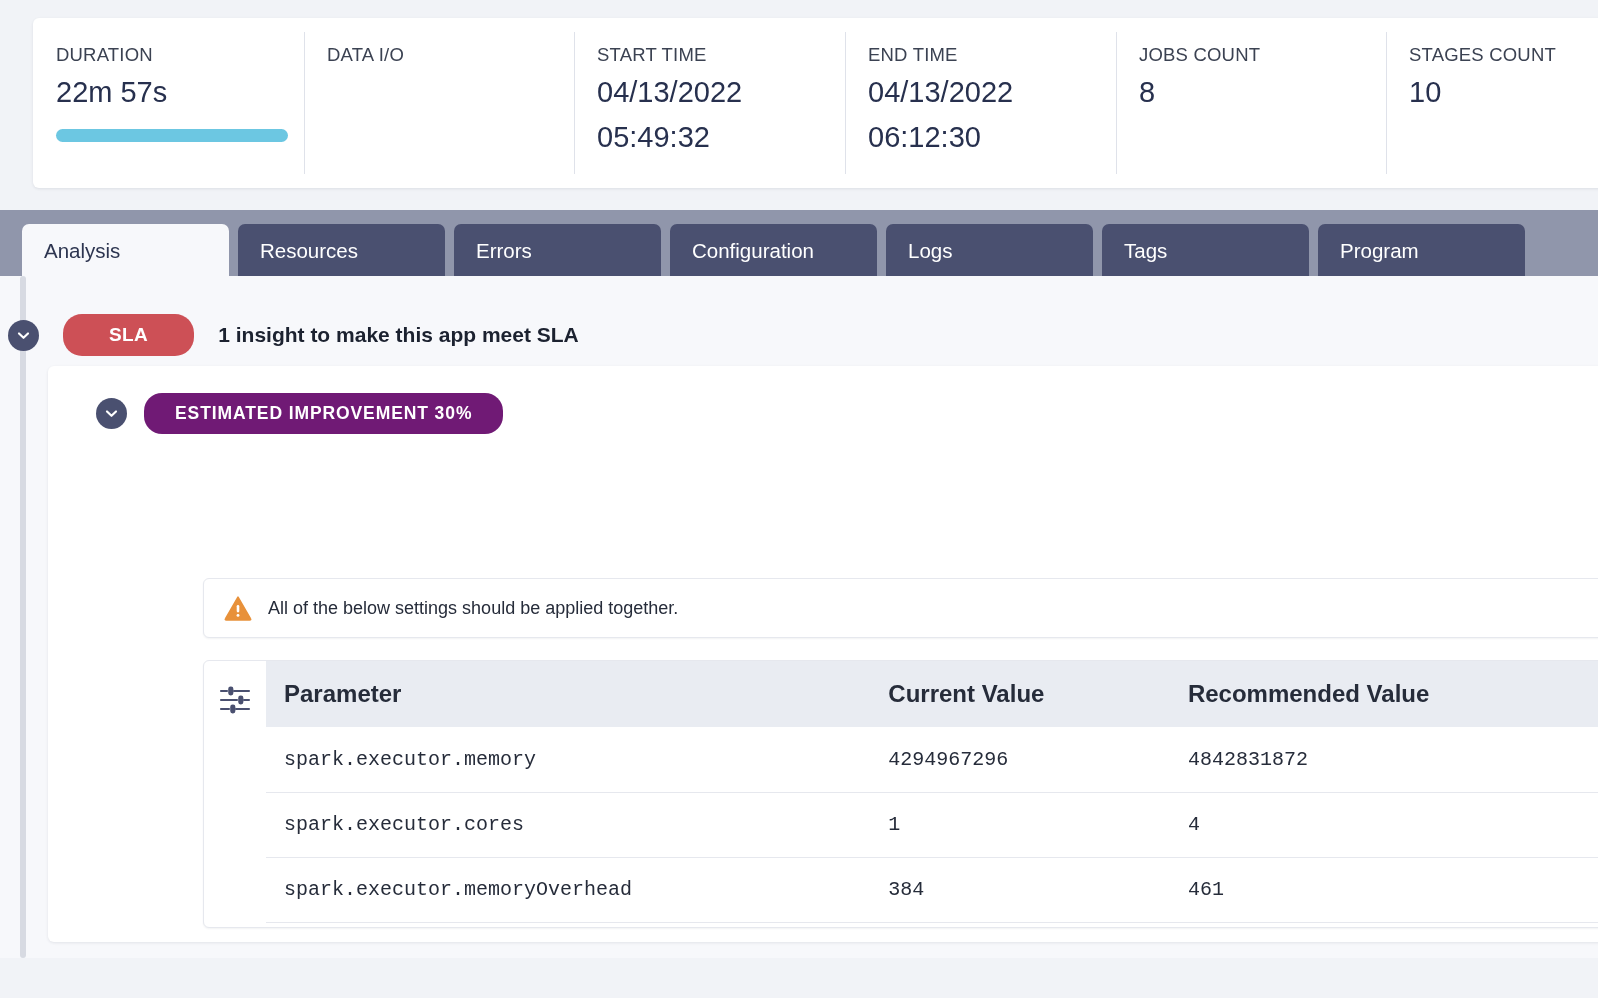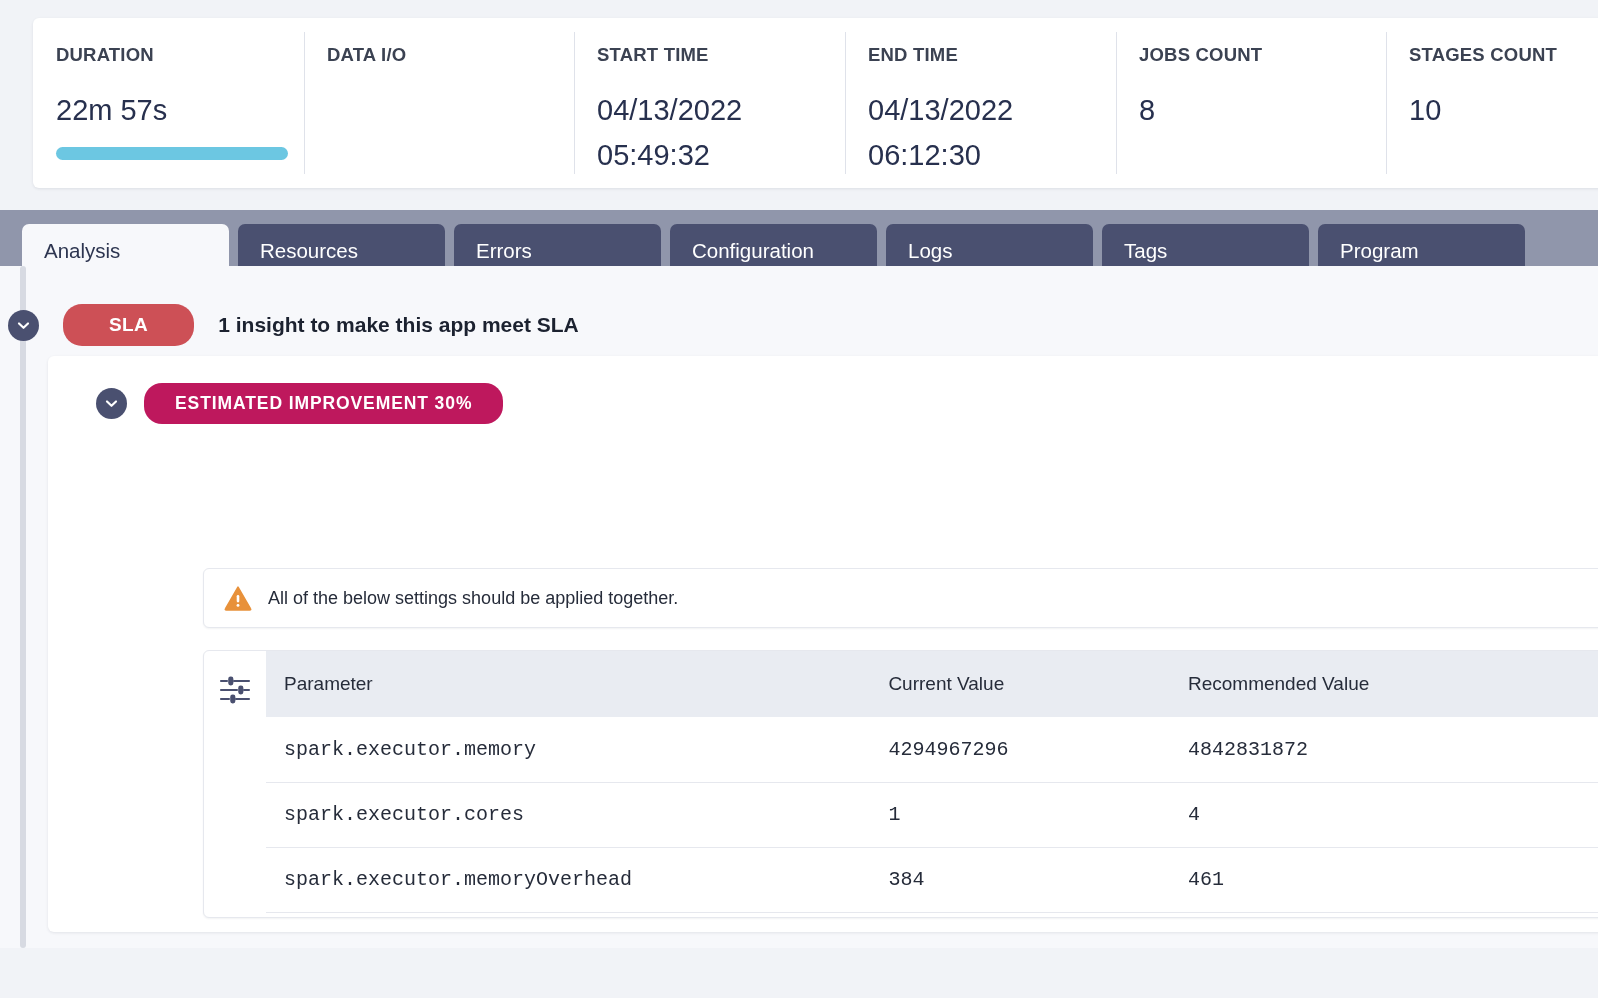--- a/index.html
+++ b/index.html
@@ -43,25 +43,25 @@
   .metric-dataio    { width: 270px; }
   .metric-start     { width: 271px; }
   .metric-end       { width: 271px; }
   .metric-jobs      { width: 270px; }
   .metric-stages    { width: 287px; }
 
   .metric-label {
     font-size: 18.5px;
     letter-spacing: 0.2px;
     color: #3b4252;
-    font-weight: 700;
+    font-weight: 400;
     white-space: nowrap;
   }
   .metric-value {
-    margin-top: 22px;
+    margin-top: 4px;
     font-size: 29px;
     line-height: 45px;
     color: #27304e;
     font-weight: 400;
     white-space: nowrap;
   }
   .progress-track {
     margin-top: 14px;
     width: 232px;
     height: 13px;
@@ -105,21 +105,21 @@
   .tab.active {
     background: #f7f8fb;
     color: #2d3550;
     min-width: 207px;
   }
 
   
   .panel {
     position: absolute;
     left: 0;
-    top: 266px;
+    top: 276px;
     width: 1598px;
     height: 682px;
     background: #f7f8fb;
   }
   .rail {
     position: absolute;
     left: 20px;
     top: 0;
     width: 6px;
     height: 682px;
@@ -176,21 +176,21 @@
   }
   .insight-head {
     position: absolute;
     left: 48px;
     top: 27px;
     display: flex;
     align-items: center;
     gap: 17px;
   }
   .improvement-badge {
-    background: #be185d;
+    background: #701a75;
     color: #ffffff;
     font-size: 17.5px;
     font-weight: 700;
     letter-spacing: 0.9px;
     border-radius: 18px;
     padding: 10px 31px;
     white-space: nowrap;
   }
 
   .note-box {
@@ -237,22 +237,22 @@
     padding-top: 22px;
   }
   .ptable {
     flex: 1 1 auto;
     border-collapse: collapse;
     table-layout: fixed;
   }
   .ptable th {
     background: #e9ecf2;
     text-align: left;
-    font-size: 19px;
-    font-weight: 400;
+    font-size: 24px;
+    font-weight: 700;
     color: #262c3a;
     height: 66px;
     padding: 0 0 0 18px;
     vertical-align: middle;
   }
   .ptable td {
     height: 65px;
     font-size: 20px;
     color: #262c3a;
     padding: 0 0 0 18px;

